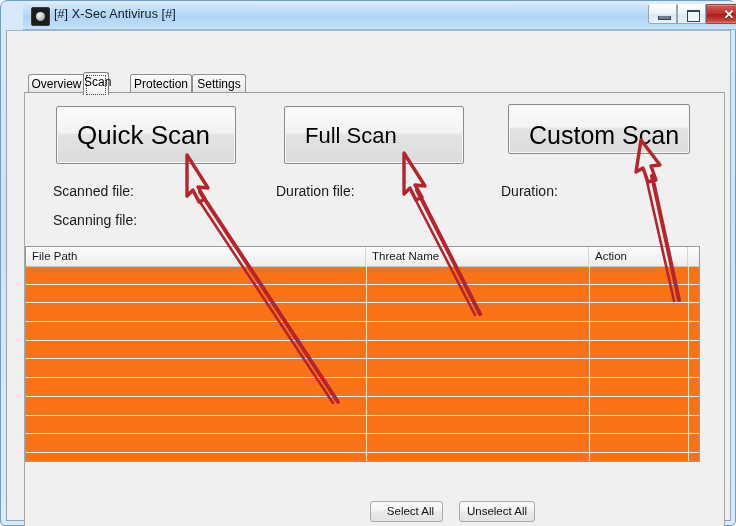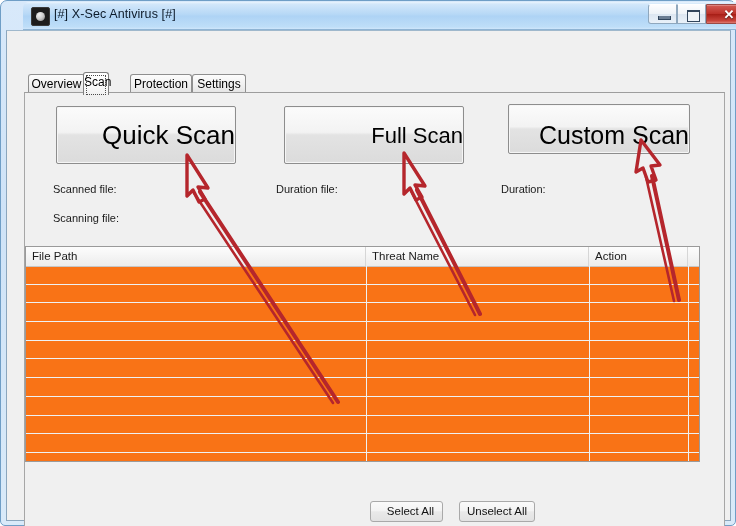--- a/index.html
+++ b/index.html
@@ -159,32 +159,33 @@
   }
 
   
   .scanbtn {
     position: absolute;
     box-sizing: border-box;
     background: linear-gradient(180deg,#fbfbfb 0%,#f3f3f3 45%,#e3e3e3 50%,#dcdcdc 94%,#dfdfdf 100%);
     border: 1px solid #8d8d8d;
     border-radius: 2px;
     color: #000000;
-    text-align: right;
+    text-align: left;
     white-space: nowrap;
     box-shadow: 0 0 0 1px #f5f5f5 inset;
+    padding-left: 20px;
   }
   #btn-quick  { left: 49px;  top: 75px; width: 180px; height: 58px; font-size: 26px; line-height: 57px; }
   #btn-full   { left: 277px; top: 75px; width: 180px; height: 58px; font-size: 22px; line-height: 57px; }
   #btn-custom { left: 501px; top: 73px; width: 182px; height: 50px; font-size: 25px; line-height: 61px; }
 
   
   .stat-label {
     position: absolute;
-    font-size: 11px;
+    font-size: 14px;
     color: #1a1a1a;
     white-space: nowrap;
   }
   #lbl-scanned  { left: 46px;  top: 152px; }
   #lbl-scanning { left: 46px;  top: 181px; }
   #lbl-infected { left: 269px; top: 152px; }
   #lbl-duration { left: 494px; top: 152px; }
 
   
   #listview {

